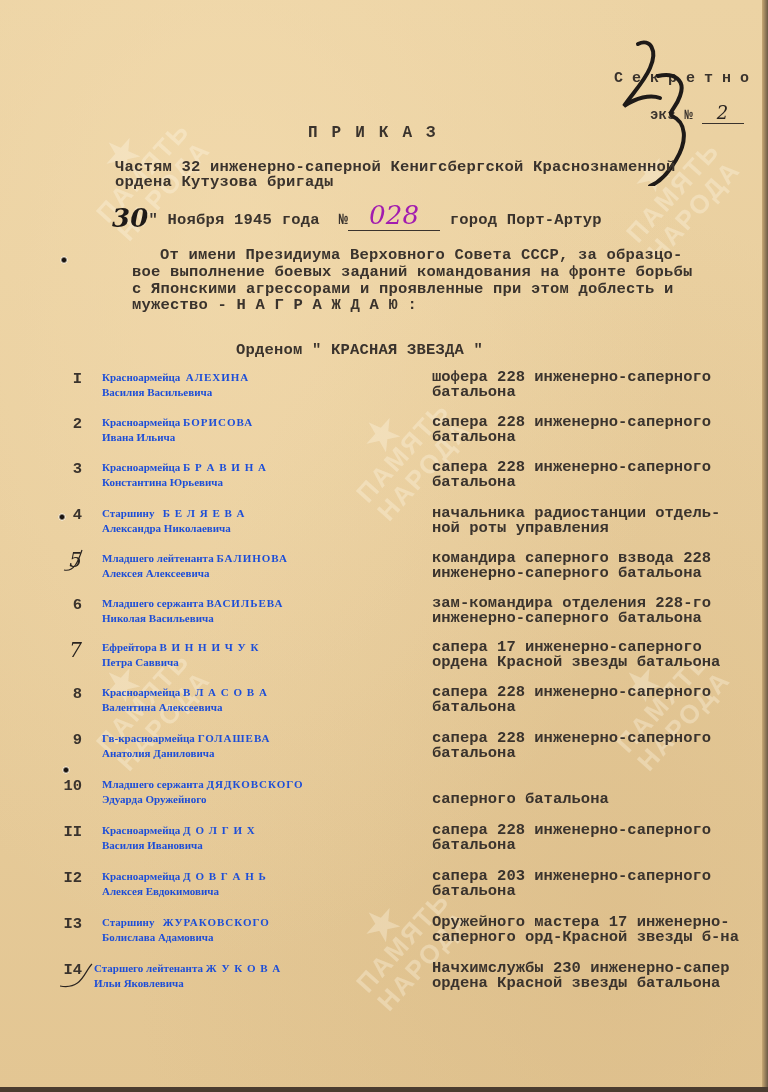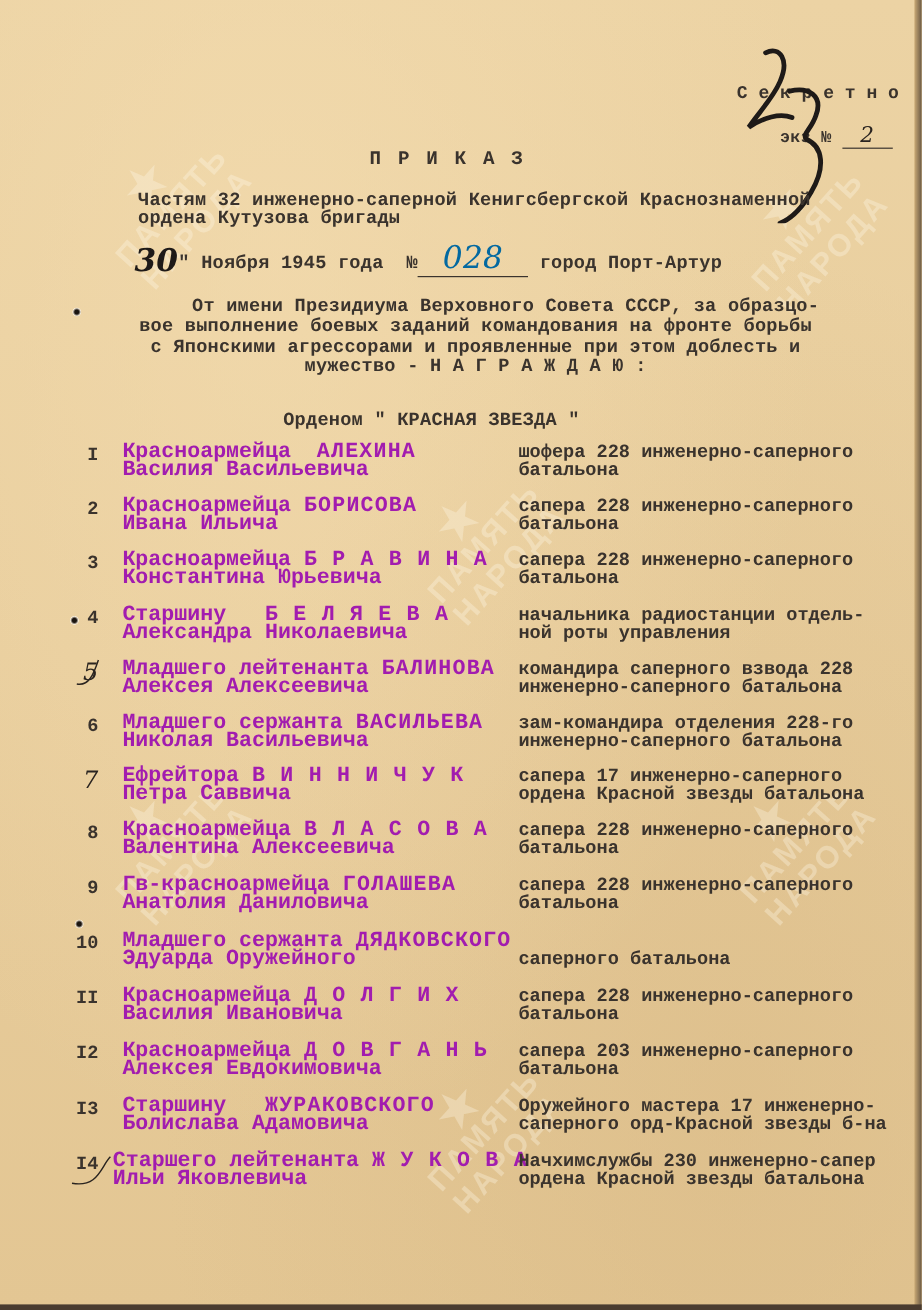--- a/index.html
+++ b/index.html
@@ -28,27 +28,27 @@
   .wm .star { font-size:40px; display:block; }
   .t { position:absolute; white-space:nowrap; font-size:15.5px; font-weight:bold; letter-spacing:0.2px; color:#3a332d; }
   .secret { left:566px; top:70px; letter-spacing:9px; font-weight:bold; font-size:15px;margin-left:48px; }
   .copy { left:650px; top:102px; font-size:14px; }
   .copy-num { display:inline-block; width:42px; border-bottom:1.5px solid #3a332d; text-align:center; font-family:"DejaVu Serif",serif; font-style:italic; font-size:18px; font-weight:normal; color:#2a2420; }
   .sig { position:absolute; left:610px; top:36px; width:110px; height:150px; }
   .title { left:308px; top:124px; letter-spacing:14px; font-size:16px; }
   .addr { left:115px; top:160px; line-height:15px; }
   .dateline { left:112px; top:200px; }
   .hand { font-family:"DejaVu Serif",serif; font-style:italic; font-weight:bold; font-size:26px; color:#1e1a18; vertical-align:-3px; }
-  .num-hand { display:inline-block; width:92px; border-bottom:1.5px solid #3a332d; text-align:center; font-family:"DejaVu Serif",serif; font-style:italic; font-size:26px; color:#0369a1; font-weight:normal; }
+  .num-hand { display:inline-block; width:92px; border-bottom:1.5px solid #3a332d; text-align:center; font-family:"DejaVu Serif",serif; font-style:italic; font-size:26px; color:#a21caf; font-weight:normal; }
   .preamble { left:160px; top:247px; line-height:17px; }
-  .preamble2 { left:116px; top:264px; line-height:16.5px;text-align:center; }
+  .preamble2 { left:132px; top:264px; line-height:16.5px; }
   .order-name { left:236px; top:341px; font-size:15.5px; }
   .row-num { position:absolute; font-size:15.5px; font-weight:bold; color:#3a332d; text-align:right; width:24px; }
   .row-num.hand-num { font-family:"DejaVu Serif",serif; font-style:italic; font-weight:normal; font-size:20px; color:#2a2420; }
-  .row-left { position:absolute; left:102px; line-height:15px; font-size:18px; font-weight:bold; color:#a21caf; white-space:nowrap; }
+  .row-left { position:absolute; left:102px; line-height:15px; font-size:11px; font-weight:bold; color:#1d4ed8; white-space:nowrap;font-family:Liberation Serif, serif; }
   .row-right { position:absolute; left:432px; line-height:15px; font-size:15.5px; font-weight:bold; color:#3a332d; white-space:nowrap; }
   .sur { letter-spacing:1px; }
   .pin { position:absolute; width:8px; height:8px; border-radius:50%; background:radial-gradient(circle,#1a1410 30%,rgba(255,255,255,0.6) 60%,rgba(0,0,0,0) 70%); }
 </style>
 </head>
 <body>
 
 <div class="paper"></div>
 
 <div class="wm" style="left:70px;top:190px;">

